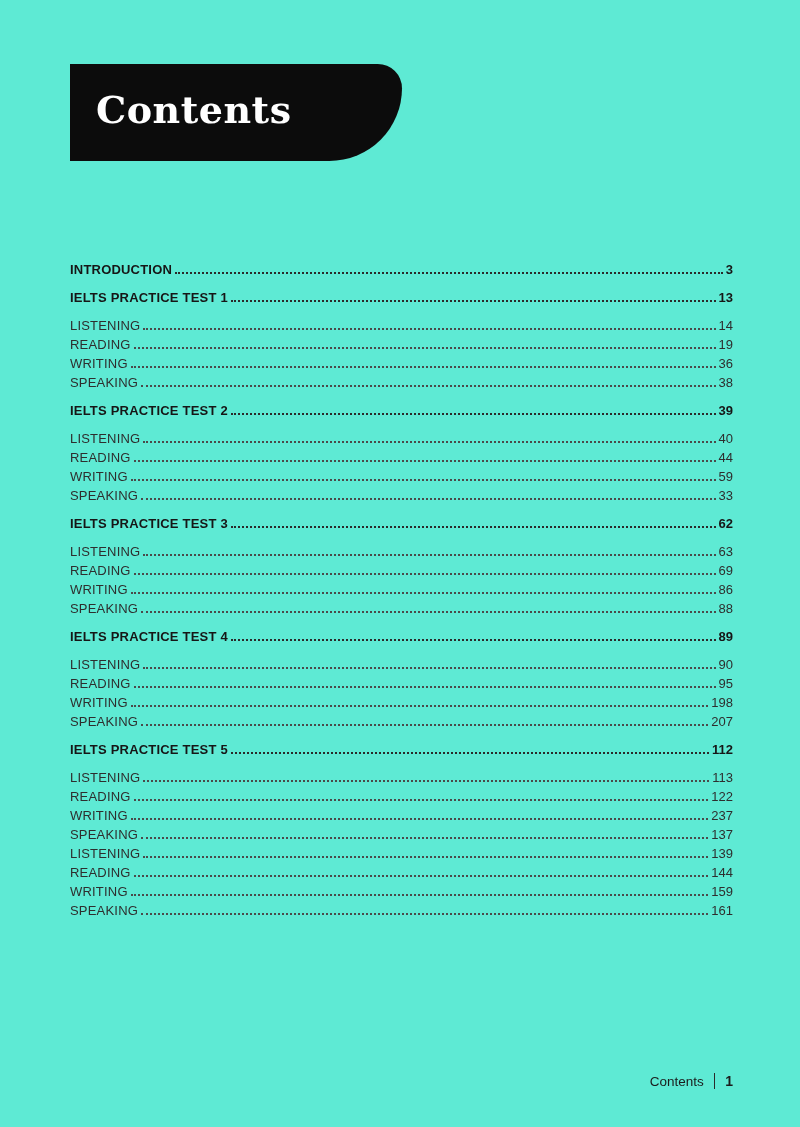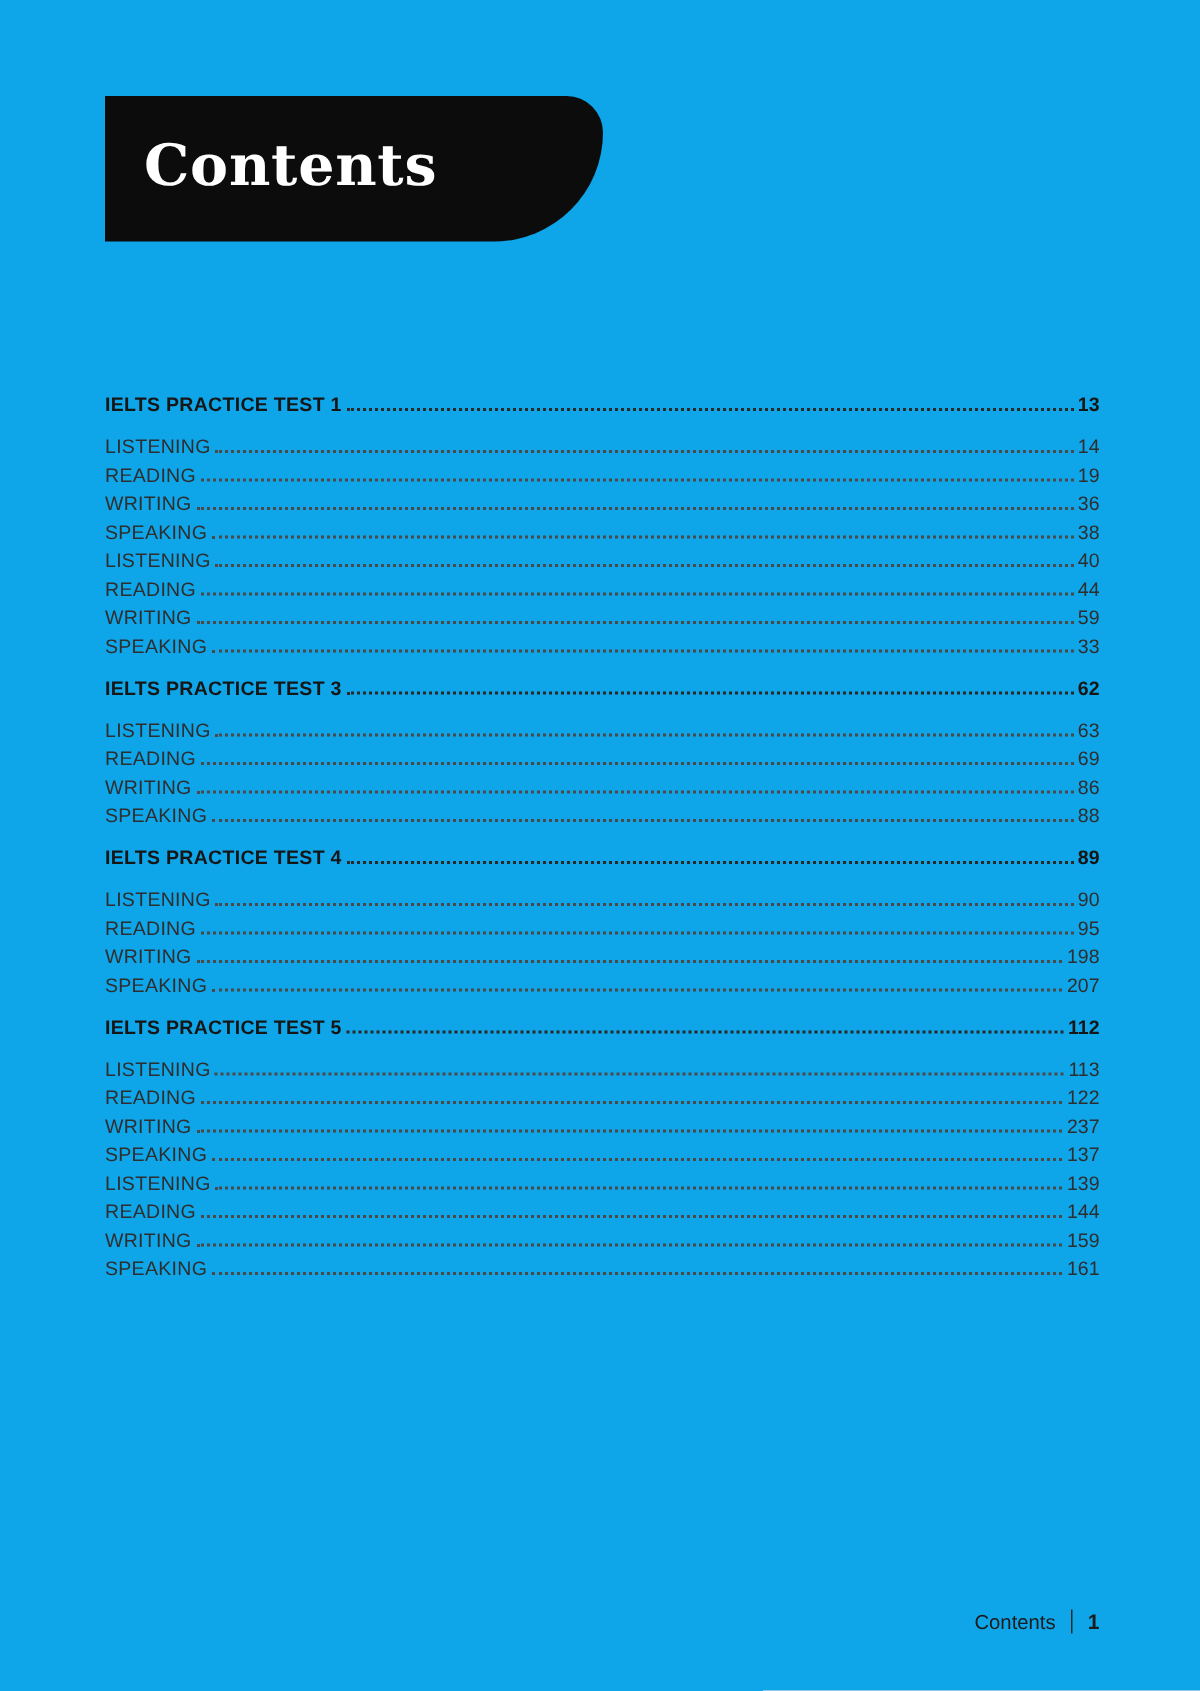--- a/index.html
+++ b/index.html
@@ -5,21 +5,21 @@
   html, body {
     margin: 0;
     padding: 0;
     background: #e8e8e8;
   }
   .page {
     position: relative;
     width: 800px;
     height: 1127px;
     margin: 0 auto;
-    background: #0ea5e9;
+    background: #5eead4;
     overflow: hidden;
     font-family: "Liberation Sans", sans-serif;
     color: #222;
   }
   
   .title-tab {
     position: absolute;
     left: 70px;
     top: 64px;
     width: 332px;
@@ -103,20 +103,25 @@
 <body>
 
 <div class="page">
 
   <div class="title-tab">
     <span class="title-text">Contents</span>
   </div>
 
   <div class="toc">
       <div class="toc-row header">
+        <span class="toc-label">INTRODUCTION</span>
+        <span class="leader"></span>
+        <span class="toc-page">3</span>
+      </div>
+      <div class="toc-row header">
         <span class="toc-label">IELTS PRACTICE TEST 1</span>
         <span class="leader"></span>
         <span class="toc-page">13</span>
       </div>
       <div class="toc-row item">
         <span class="toc-label">LISTENING</span>
         <span class="leader"></span>
         <span class="toc-page">14</span>
       </div>
       <div class="toc-row item">
@@ -126,20 +131,25 @@
       </div>
       <div class="toc-row item">
         <span class="toc-label">WRITING</span>
         <span class="leader"></span>
         <span class="toc-page">36</span>
       </div>
       <div class="toc-row item">
         <span class="toc-label">SPEAKING</span>
         <span class="leader"></span>
         <span class="toc-page">38</span>
+      </div>
+      <div class="toc-row header">
+        <span class="toc-label">IELTS PRACTICE TEST 2</span>
+        <span class="leader"></span>
+        <span class="toc-page">39</span>
       </div>
       <div class="toc-row item">
         <span class="toc-label">LISTENING</span>
         <span class="leader"></span>
         <span class="toc-page">40</span>
       </div>
       <div class="toc-row item">
         <span class="toc-label">READING</span>
         <span class="leader"></span>
         <span class="toc-page">44</span>

